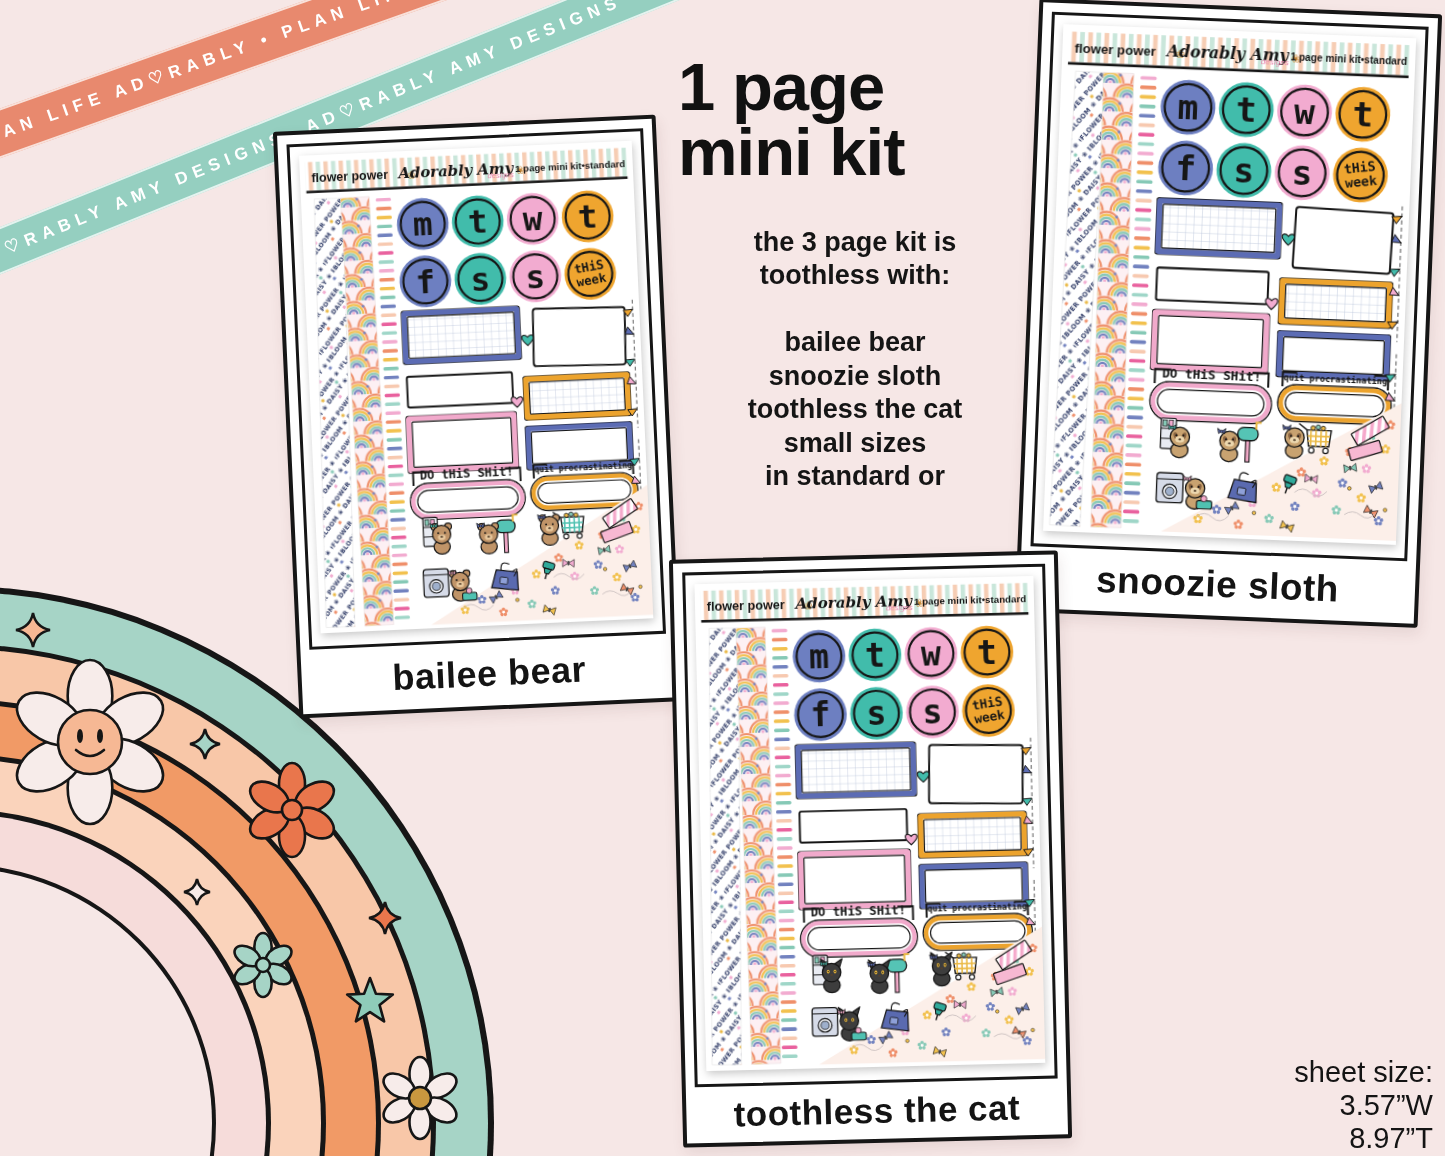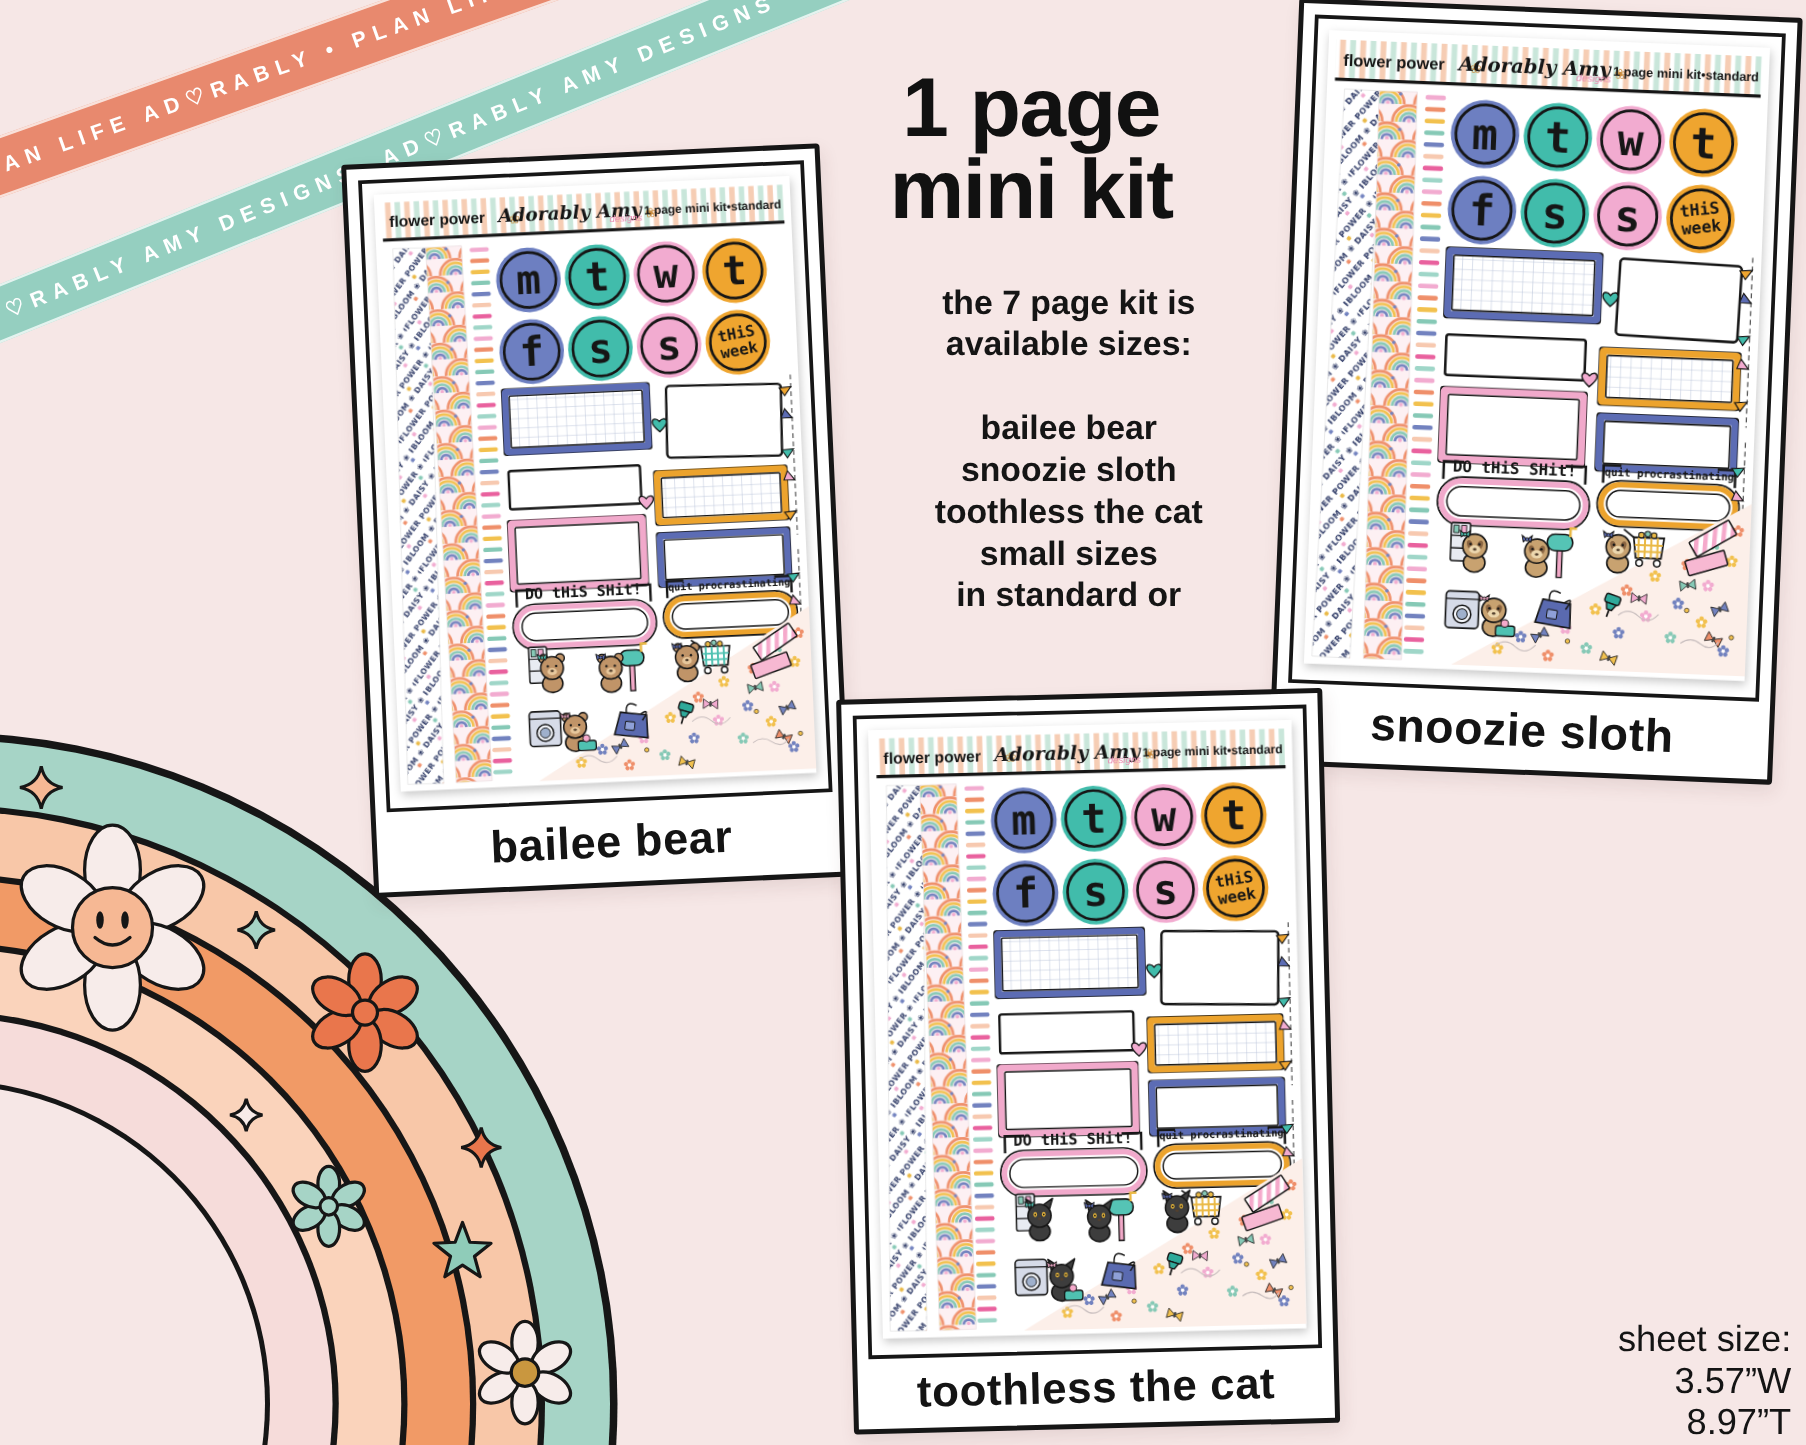--- a/index.html
+++ b/index.html
@@ -24,21 +24,21 @@
   .sheet{display:block;width:100%;height:auto;filter:drop-shadow(1px 3px 4px rgba(0,0,0,.22))}
   .caption{display:flex;align-items:center;justify-content:center;font-weight:bold;color:#141414;letter-spacing:.5px}
   .card-bailee{left:286px;top:123px;width:383px;transform:rotate(-2.6deg)}
   .card-bailee .caption{height:64px;font-size:36px}
   .card-snoozie{left:1027px;top:6px;width:403px;transform:rotate(2.3deg)}
   .card-snoozie .caption{height:62px;font-size:37px}
   .card-toothless{left:676px;top:555px;width:389px;transform:rotate(-1.4deg)}
   .card-toothless .caption{height:56px;font-size:35px}
 
   
-  .title{position:absolute;left:610px;top:54px;width:430px;text-align:center;font-weight:bold;
+  .title{position:absolute;left:678px;top:54px;width:430px;font-weight:bold;
     color:#111;font-size:67px;line-height:.97;letter-spacing:-1px;z-index:2}
   .desc{position:absolute;left:665px;top:226px;width:380px;text-align:center;font-weight:bold;
     color:#151515;font-size:27px;line-height:1.24;z-index:2}
   .desc-line{min-height:1.24em}
   .sheetsize{position:absolute;right:12px;top:1056px;text-align:right;font-weight:normal;
     font-size:29px;line-height:1.14;color:#141414;z-index:2}
 </style>
 </head>
 <body>
 
@@ -109,22 +109,22 @@
         <circle cx="0" cy="0" r="11" fill="#c9973f" stroke="#161616" stroke-width="2.6"></circle>
       </g>
     </svg>
 
   <div class="title">
     <div>1 page</div>
     <div>mini kit</div>
   </div>
 
   <div class="desc">
-    <div class="desc-line">the 7 page kit is</div>
-    <div class="desc-line">available sizes:</div>
+    <div class="desc-line">the 3 page kit is</div>
+    <div class="desc-line">toothless with:</div>
     <div class="desc-line"></div>
     <div class="desc-line">bailee bear</div>
     <div class="desc-line">snoozie sloth</div>
     <div class="desc-line">toothless the cat</div>
     <div class="desc-line">small sizes</div>
     <div class="desc-line">in standard or</div>
   </div>
 
   <div class="sheetsize">
     <div>sheet size:</div>

